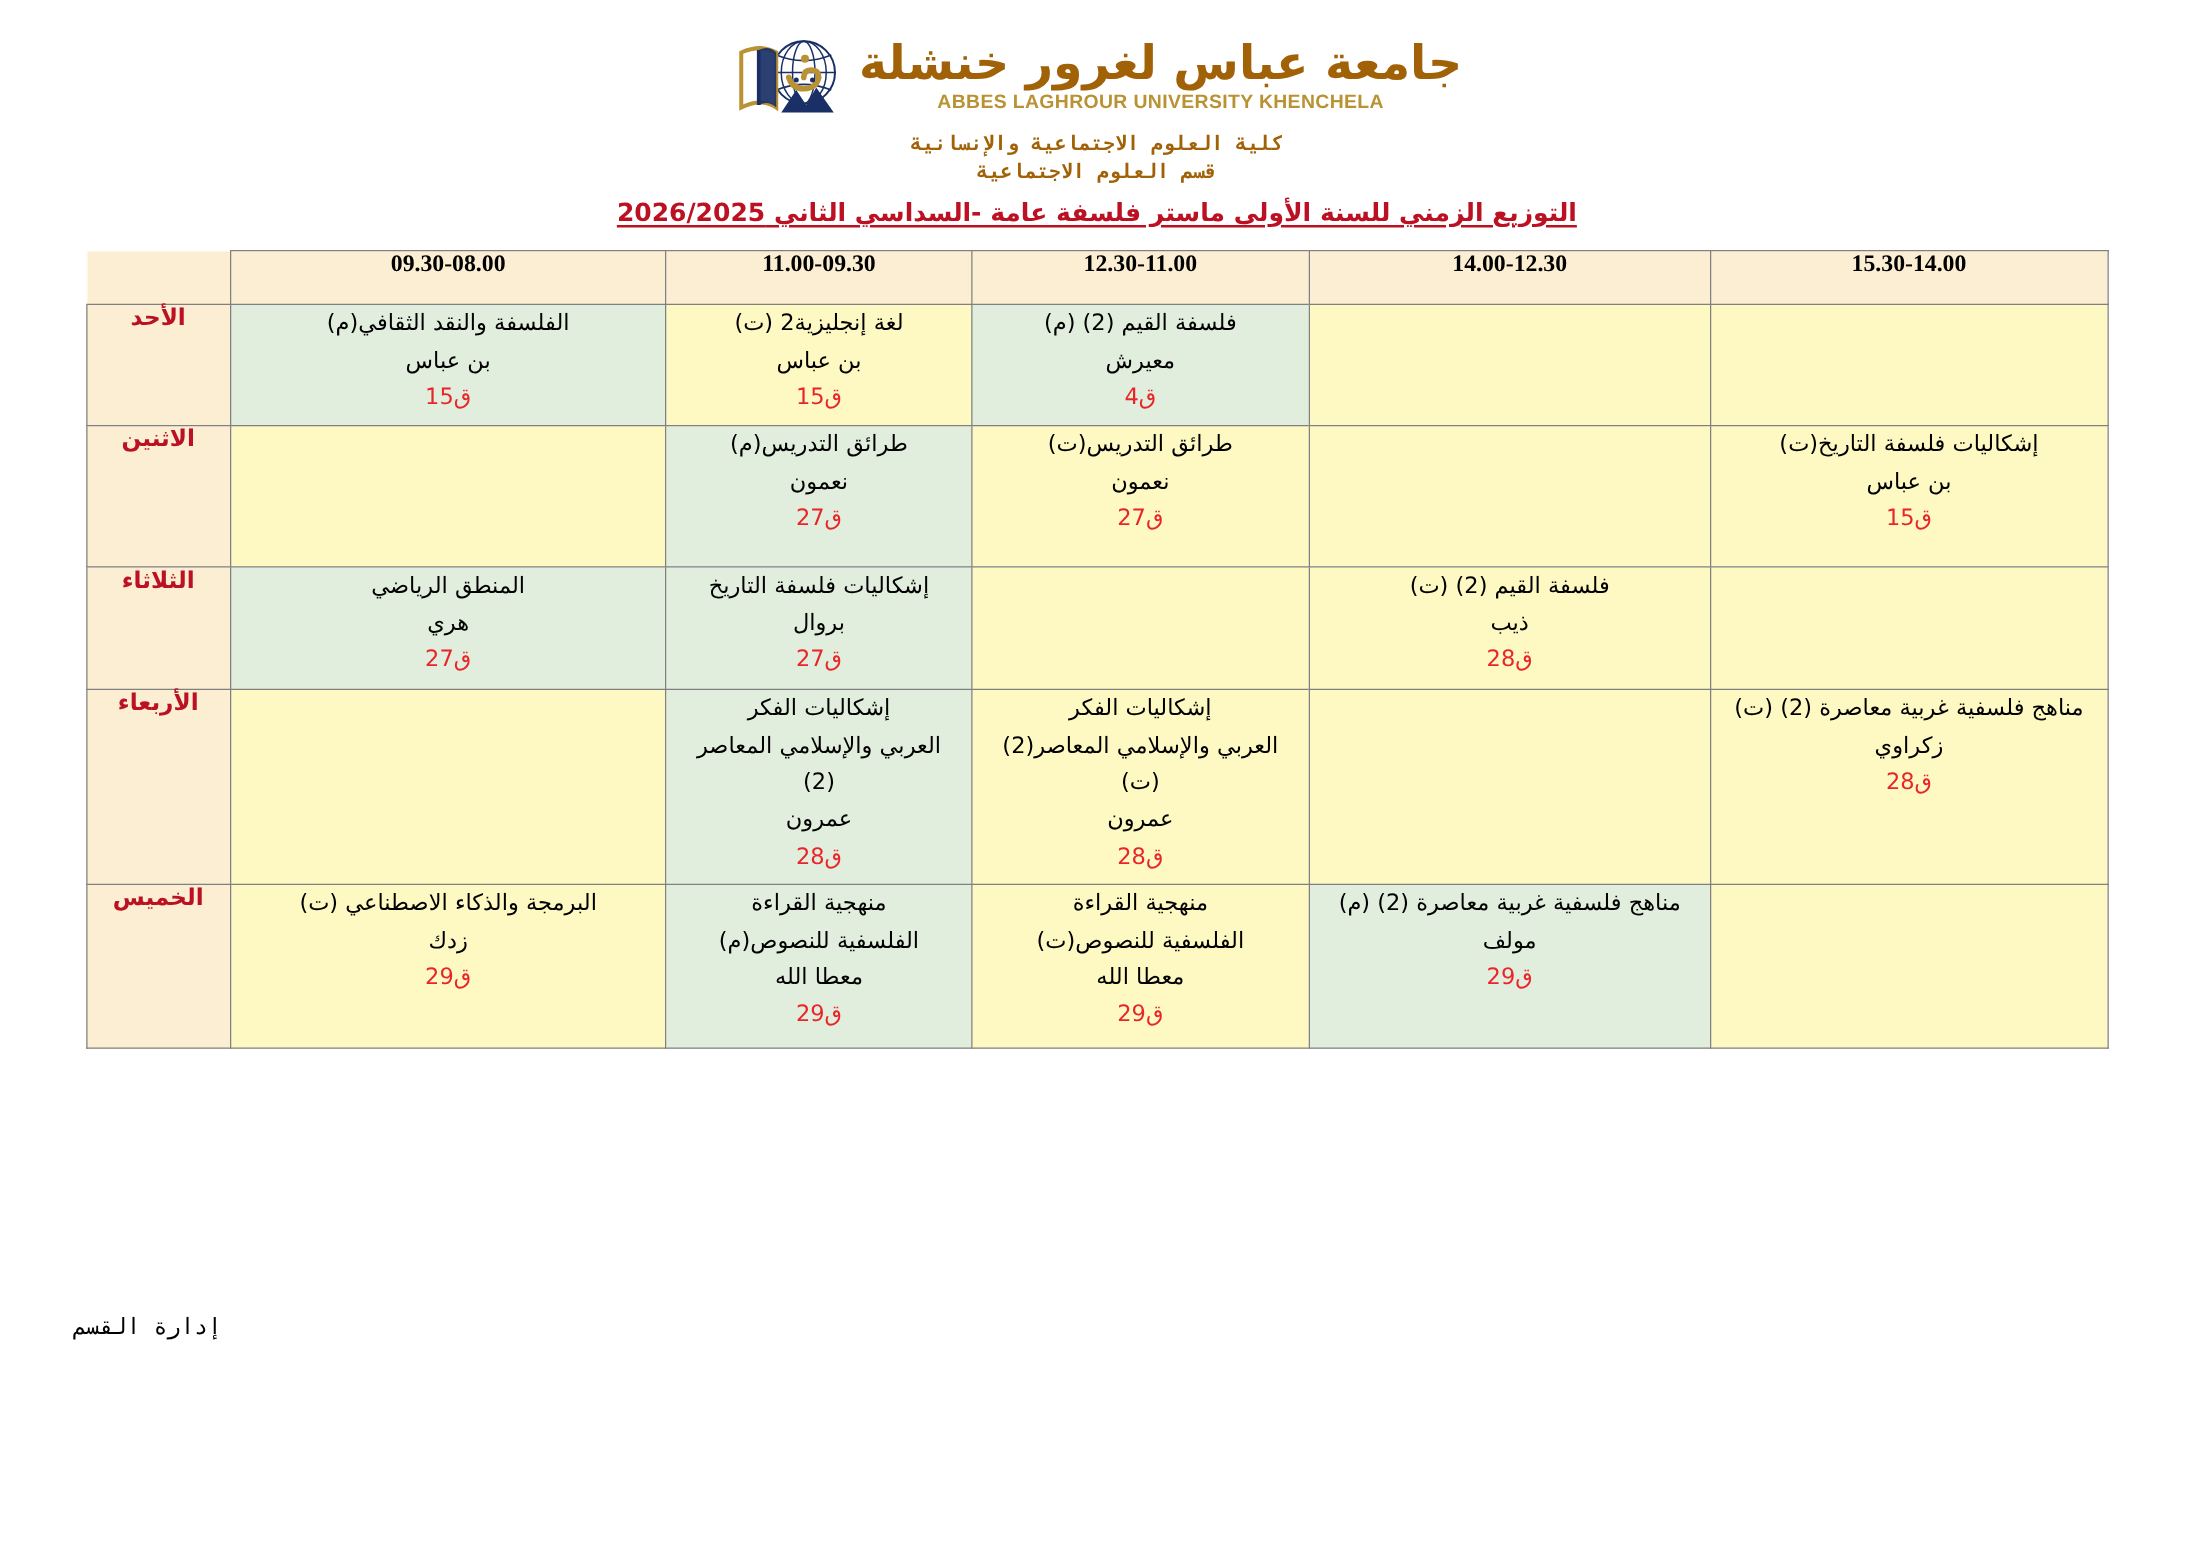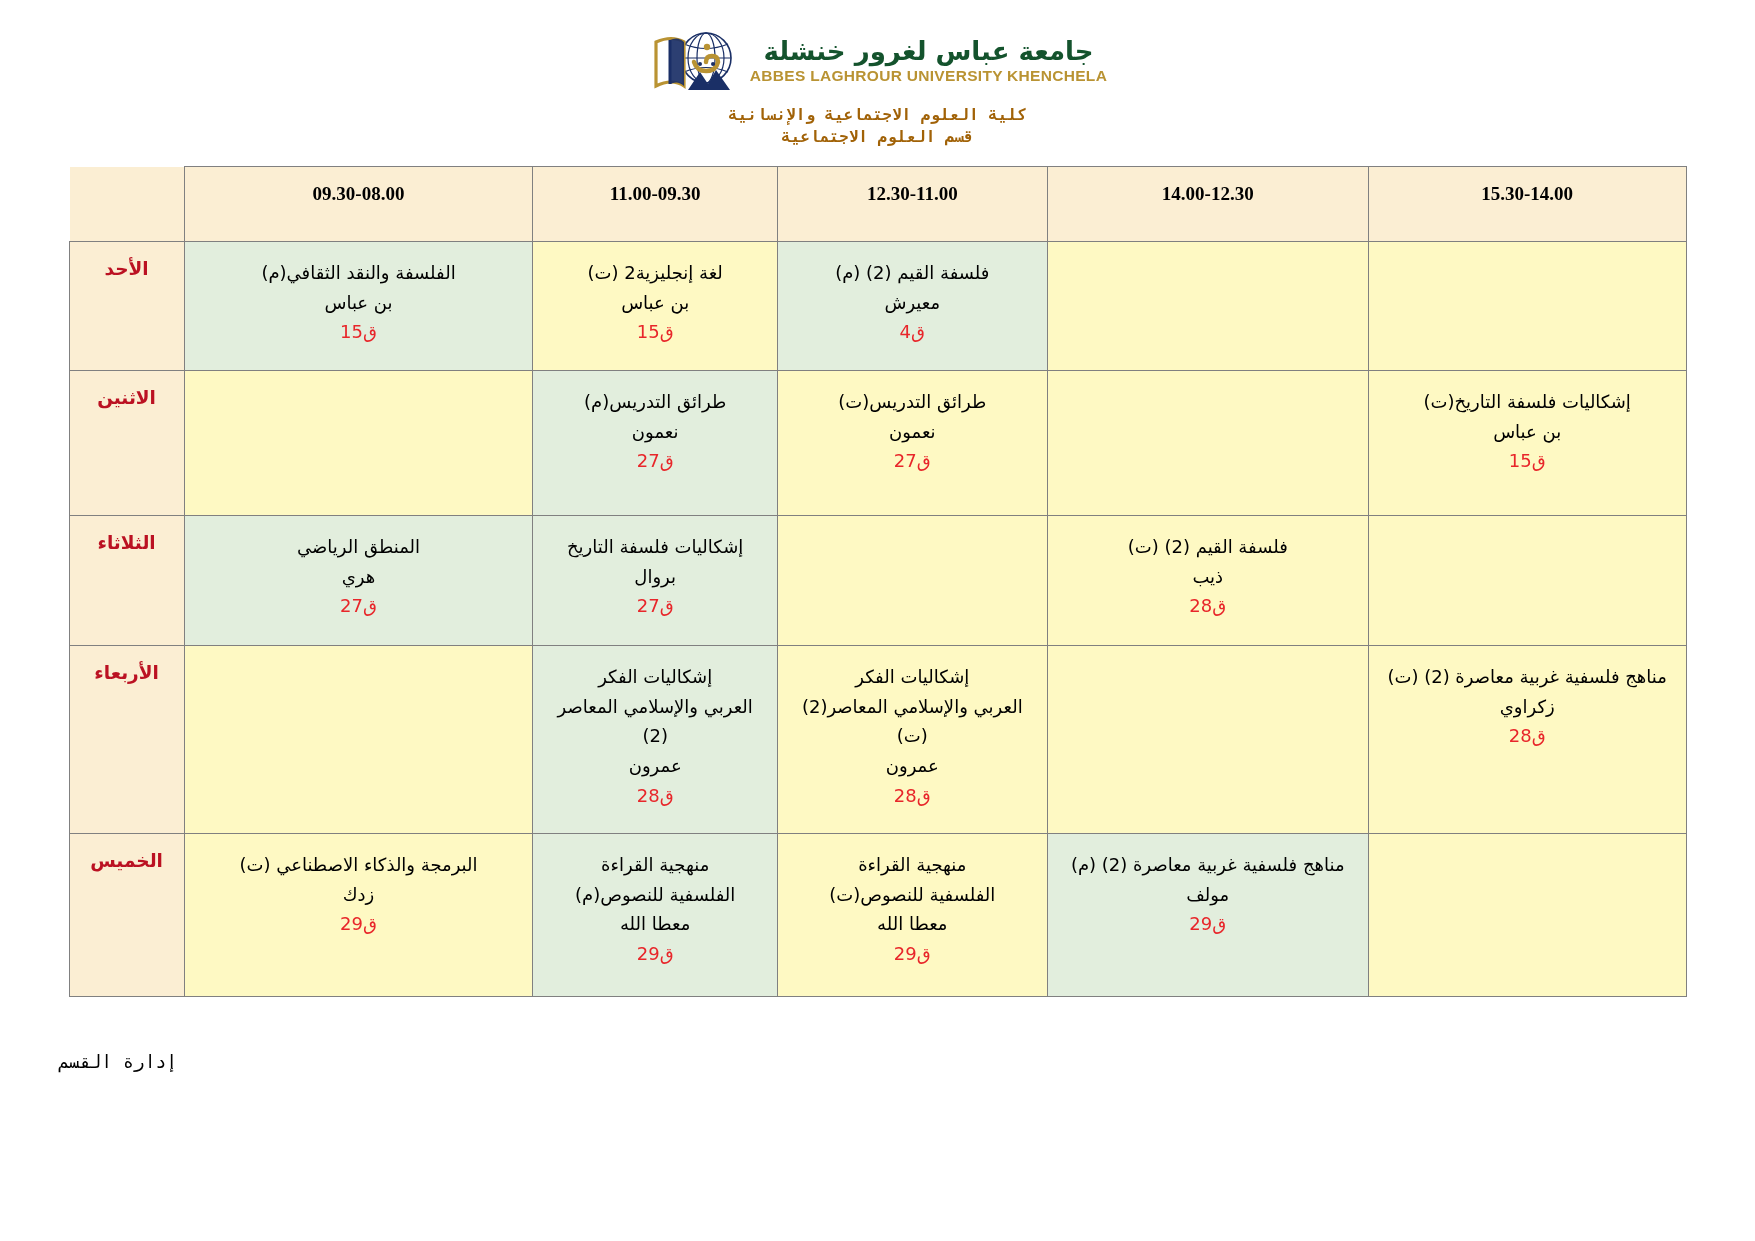--- a/index.html
+++ b/index.html
@@ -28,23 +28,23 @@
     justify-content: center;
     gap: 10px;
     direction: rtl;
   }
   .logo-words {
     text-align: center;
     line-height: 1.05;
   }
   .logo-ar {
     font-family: "DejaVu Sans", sans-serif;
-    font-size: 26px;
-    font-weight: bold;
-    color: #14532d;
+    font-size: 38px;
+    font-weight: bold;
+    color: #a16207;
     letter-spacing: 0px;
     white-space: nowrap;
   }
   .logo-en {
     font-family: "Liberation Sans", sans-serif;
     font-size: 15.5px;
     font-weight: bold;
     color: #b99333;
     letter-spacing: 0.3px;
     white-space: nowrap;
@@ -85,21 +85,21 @@
   }
   table.timetable {
     border-collapse: collapse;
     width: 100%;
     table-layout: fixed;
     direction: rtl;
   }
   table.timetable td, table.timetable th {
     border: 1px solid #808080;
     vertical-align: top;
-    padding: 16px;
+    padding: 0;
   }
   
   thead th {
     background: #fbeed3;
     height: 42px;
     text-align: center;
     vertical-align: middle;
     font-family: "Liberation Serif", serif;
     font-size: 19px;
     font-weight: bold;
@@ -198,20 +198,21 @@
       <path d="M8 20 L8 64 Q24 56 36 64 L36 20 Q24 13 8 20 Z" fill="#ffffff" stroke="#b99333" stroke-width="3.2"></path>
       <path d="M22 18 L22 62" stroke="#1a2f66" stroke-width="3"></path>
       <path d="M22 18 Q30 14 36 20 L36 64 Q30 58 22 62 Z" fill="#1a2f66" opacity="0.92"></path>
 
       <path d="M40 68 L52 50 L60 62 L68 48 L82 68 Z" fill="#1a2f66"></path>
     </svg>
   </div>
 
   <div class="faculty-line">كلية العلوم الاجتماعية والإنسانية</div>
   <div class="dept-line">قسم العلوم الاجتماعية</div>
+  <div class="main-title">التوزيع الزمني للسنة الأولى ماستر فلسفة عامة -السداسي الثاني 2026/2025</div>
 </div>
 
 <div class="table-wrap">
   <table class="timetable">
     <colgroup>
       <col class="c-t1">
         <col class="c-t2">
         <col class="c-t3">
       <col class="c-t4">
         <col class="c-t5">

